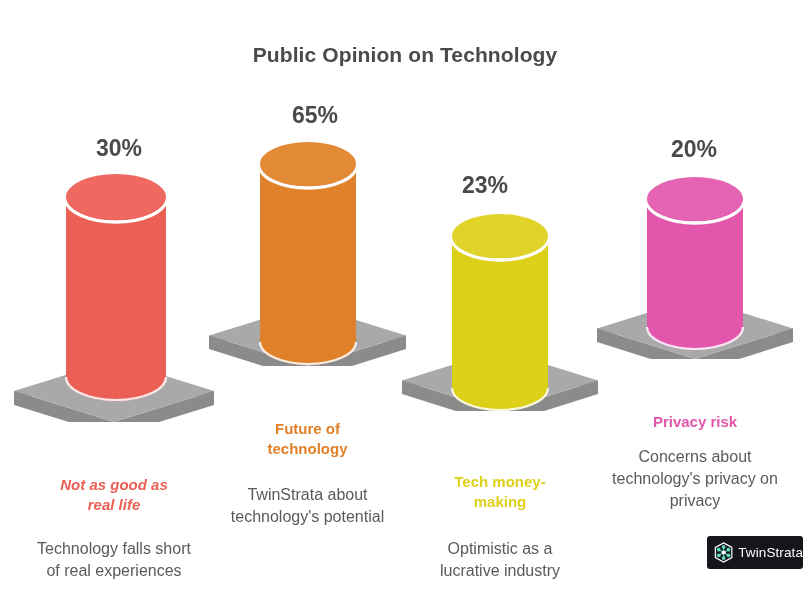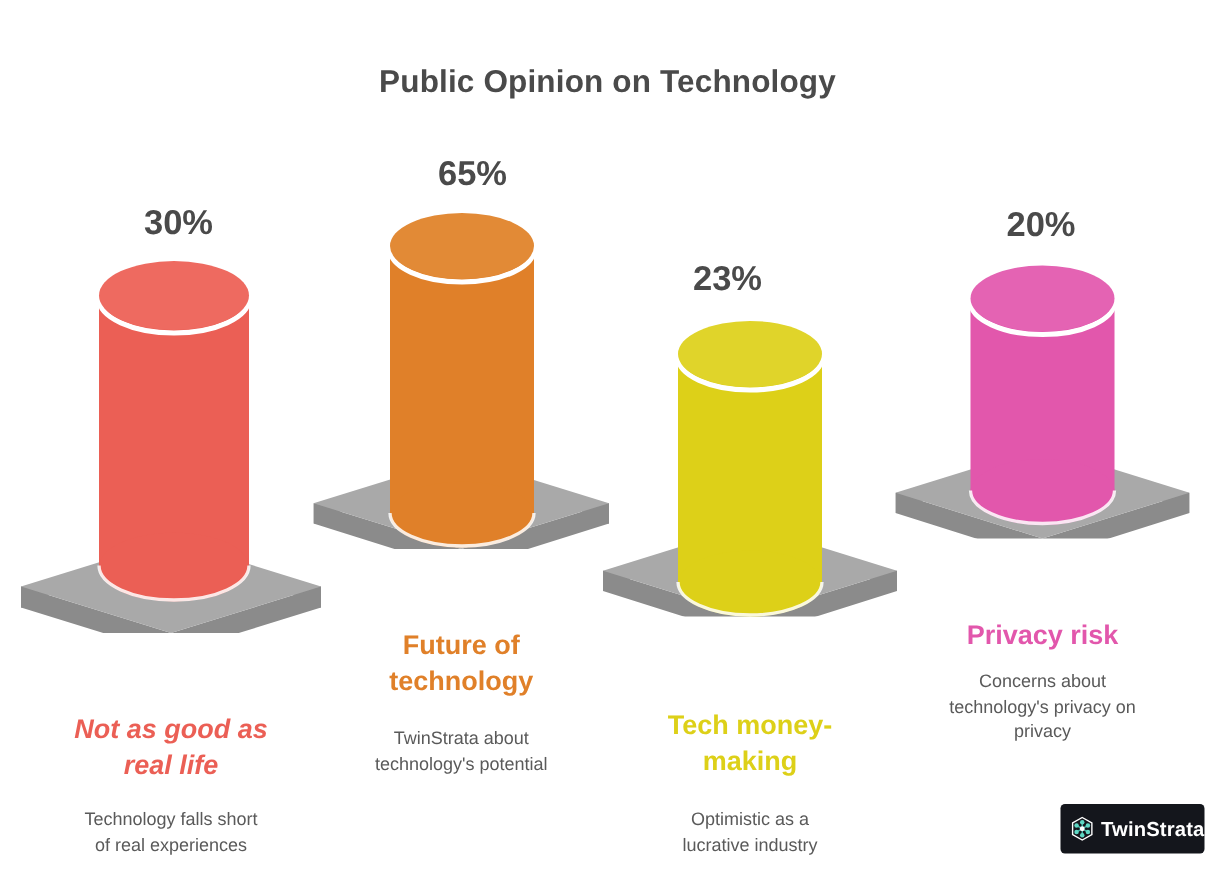--- a/index.html
+++ b/index.html
@@ -36,28 +36,28 @@
   .pct-label {
     position: absolute;
     text-align: center;
     font-size: 23px;
     font-weight: bold;
     color: #4a4a4a;
   }
   .cat-title {
     position: absolute;
     text-align: center;
-    font-size: 18px;
+    font-size: 15px;
     font-weight: bold;
     line-height: 1.32;
   }
   .cat-desc {
     position: absolute;
     text-align: center;
-    font-size: 12px;
+    font-size: 16px;
     color: #5a5a5a;
     line-height: 1.38;
   }
   .plinth {
     position: absolute;
   }
   .cyl {
     position: absolute;
   }
   #logo-badge {
@@ -69,21 +69,21 @@
     background: #14161c;
     border-radius: 3px;
     display: flex;
     align-items: center;
     padding-left: 7px;
     box-sizing: border-box;
   }
   #logo-text {
     color: #ffffff;
     font-size: 13.5px;
-    font-weight: bold;
+    font-weight: normal;
     margin-left: 5px;
     letter-spacing: 0.1px;
   }
 </style>
 </head>
 <body>
 
 <div id="stage">
 
   <div id="chart-title">Public Opinion on Technology</div>

